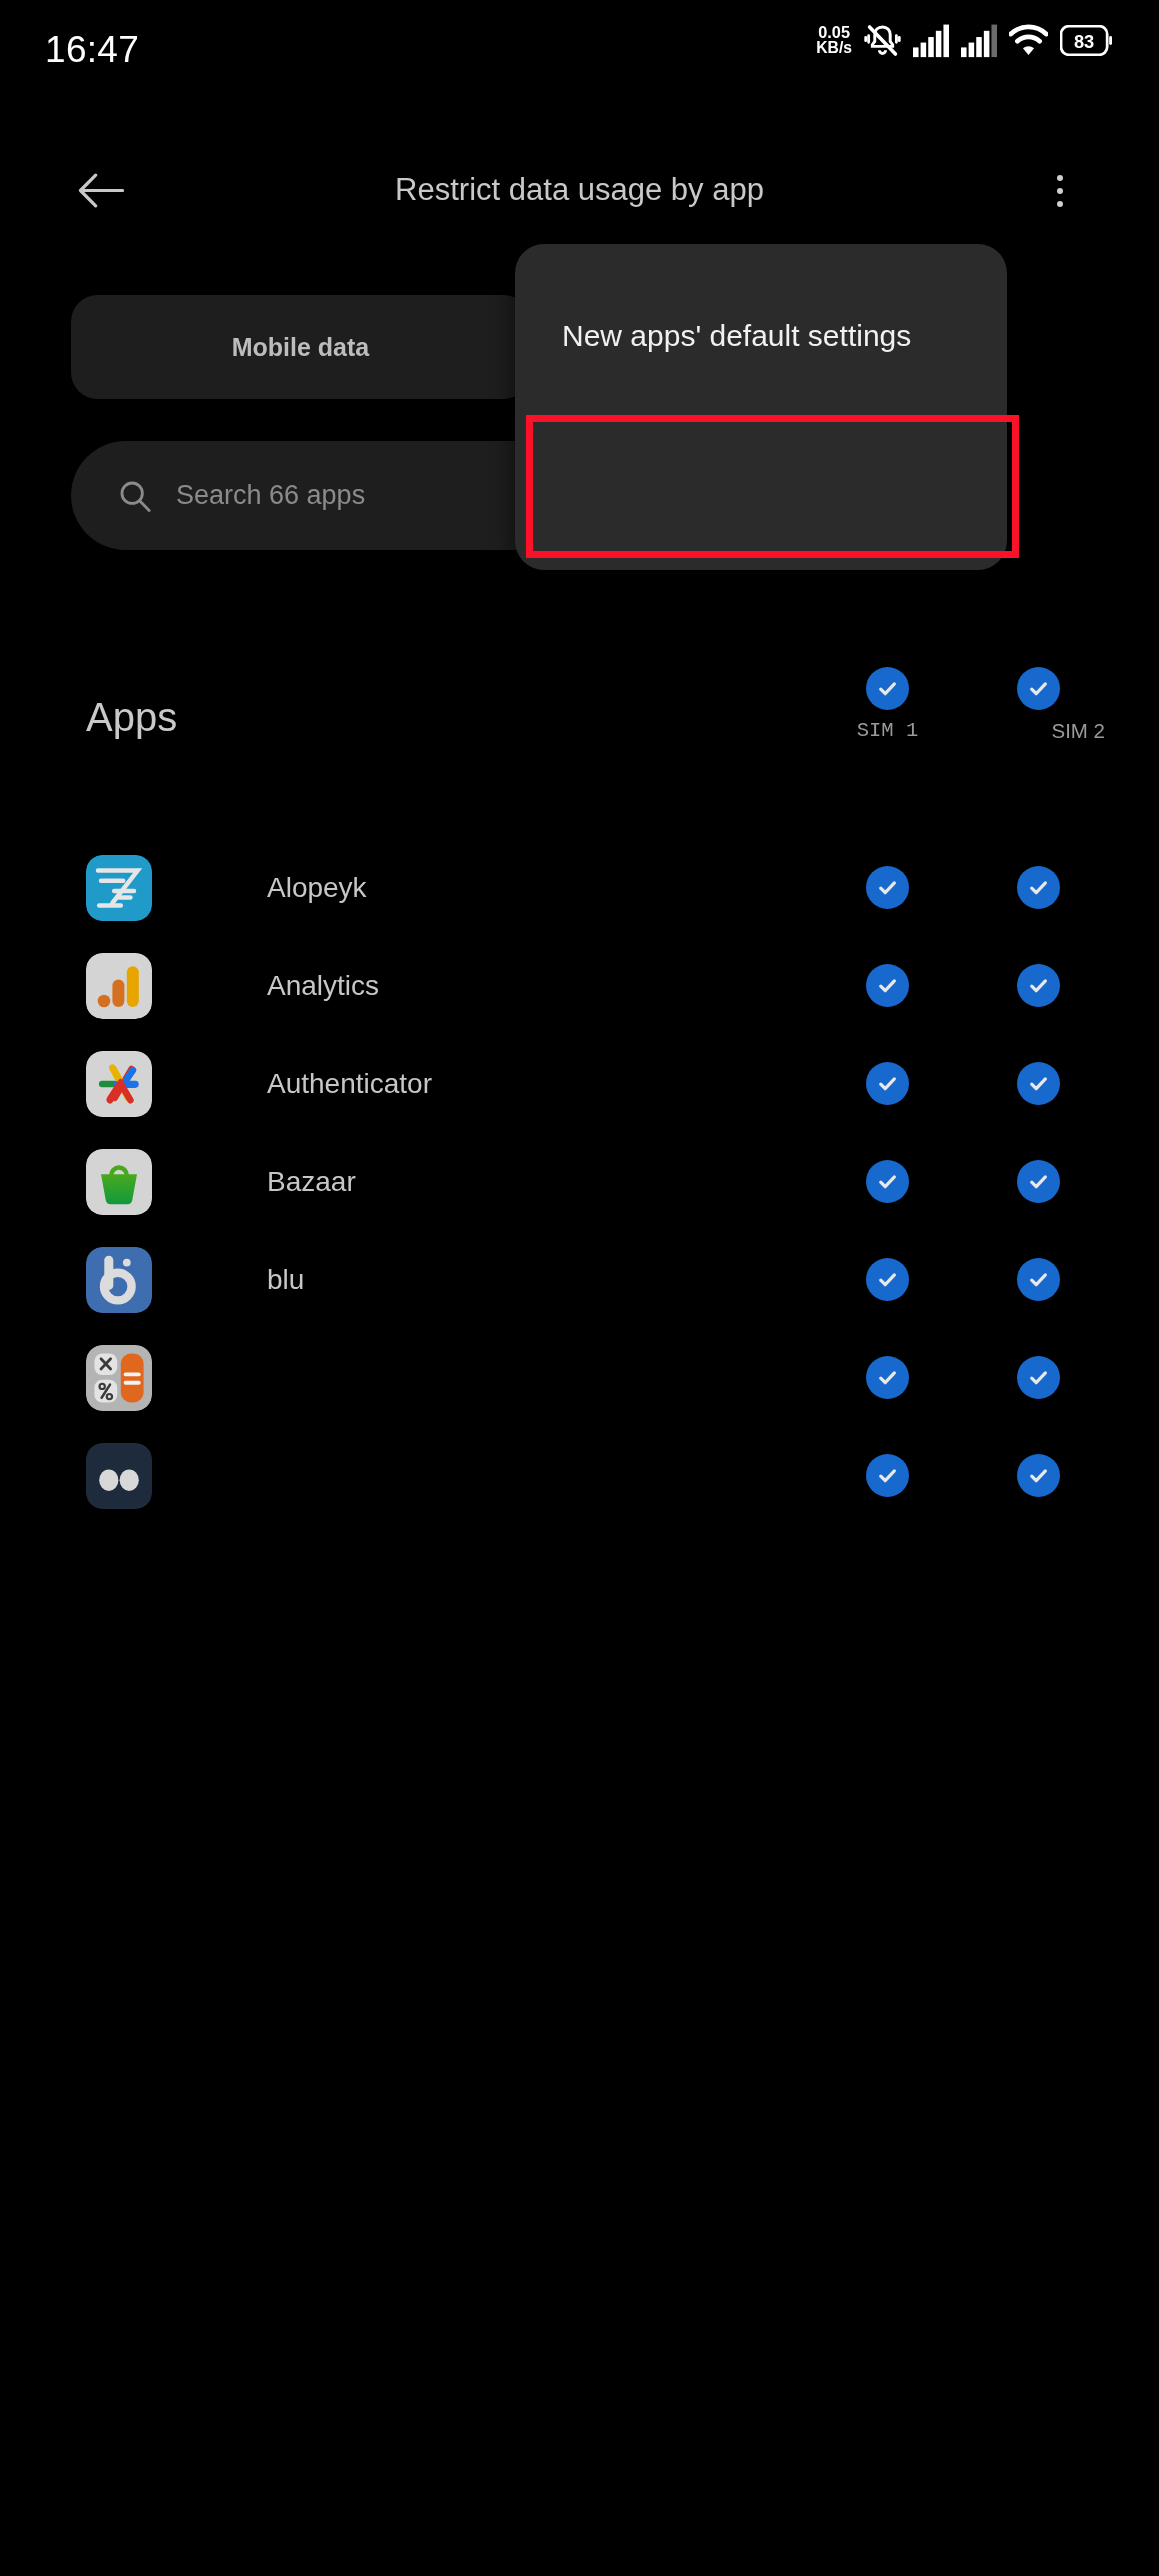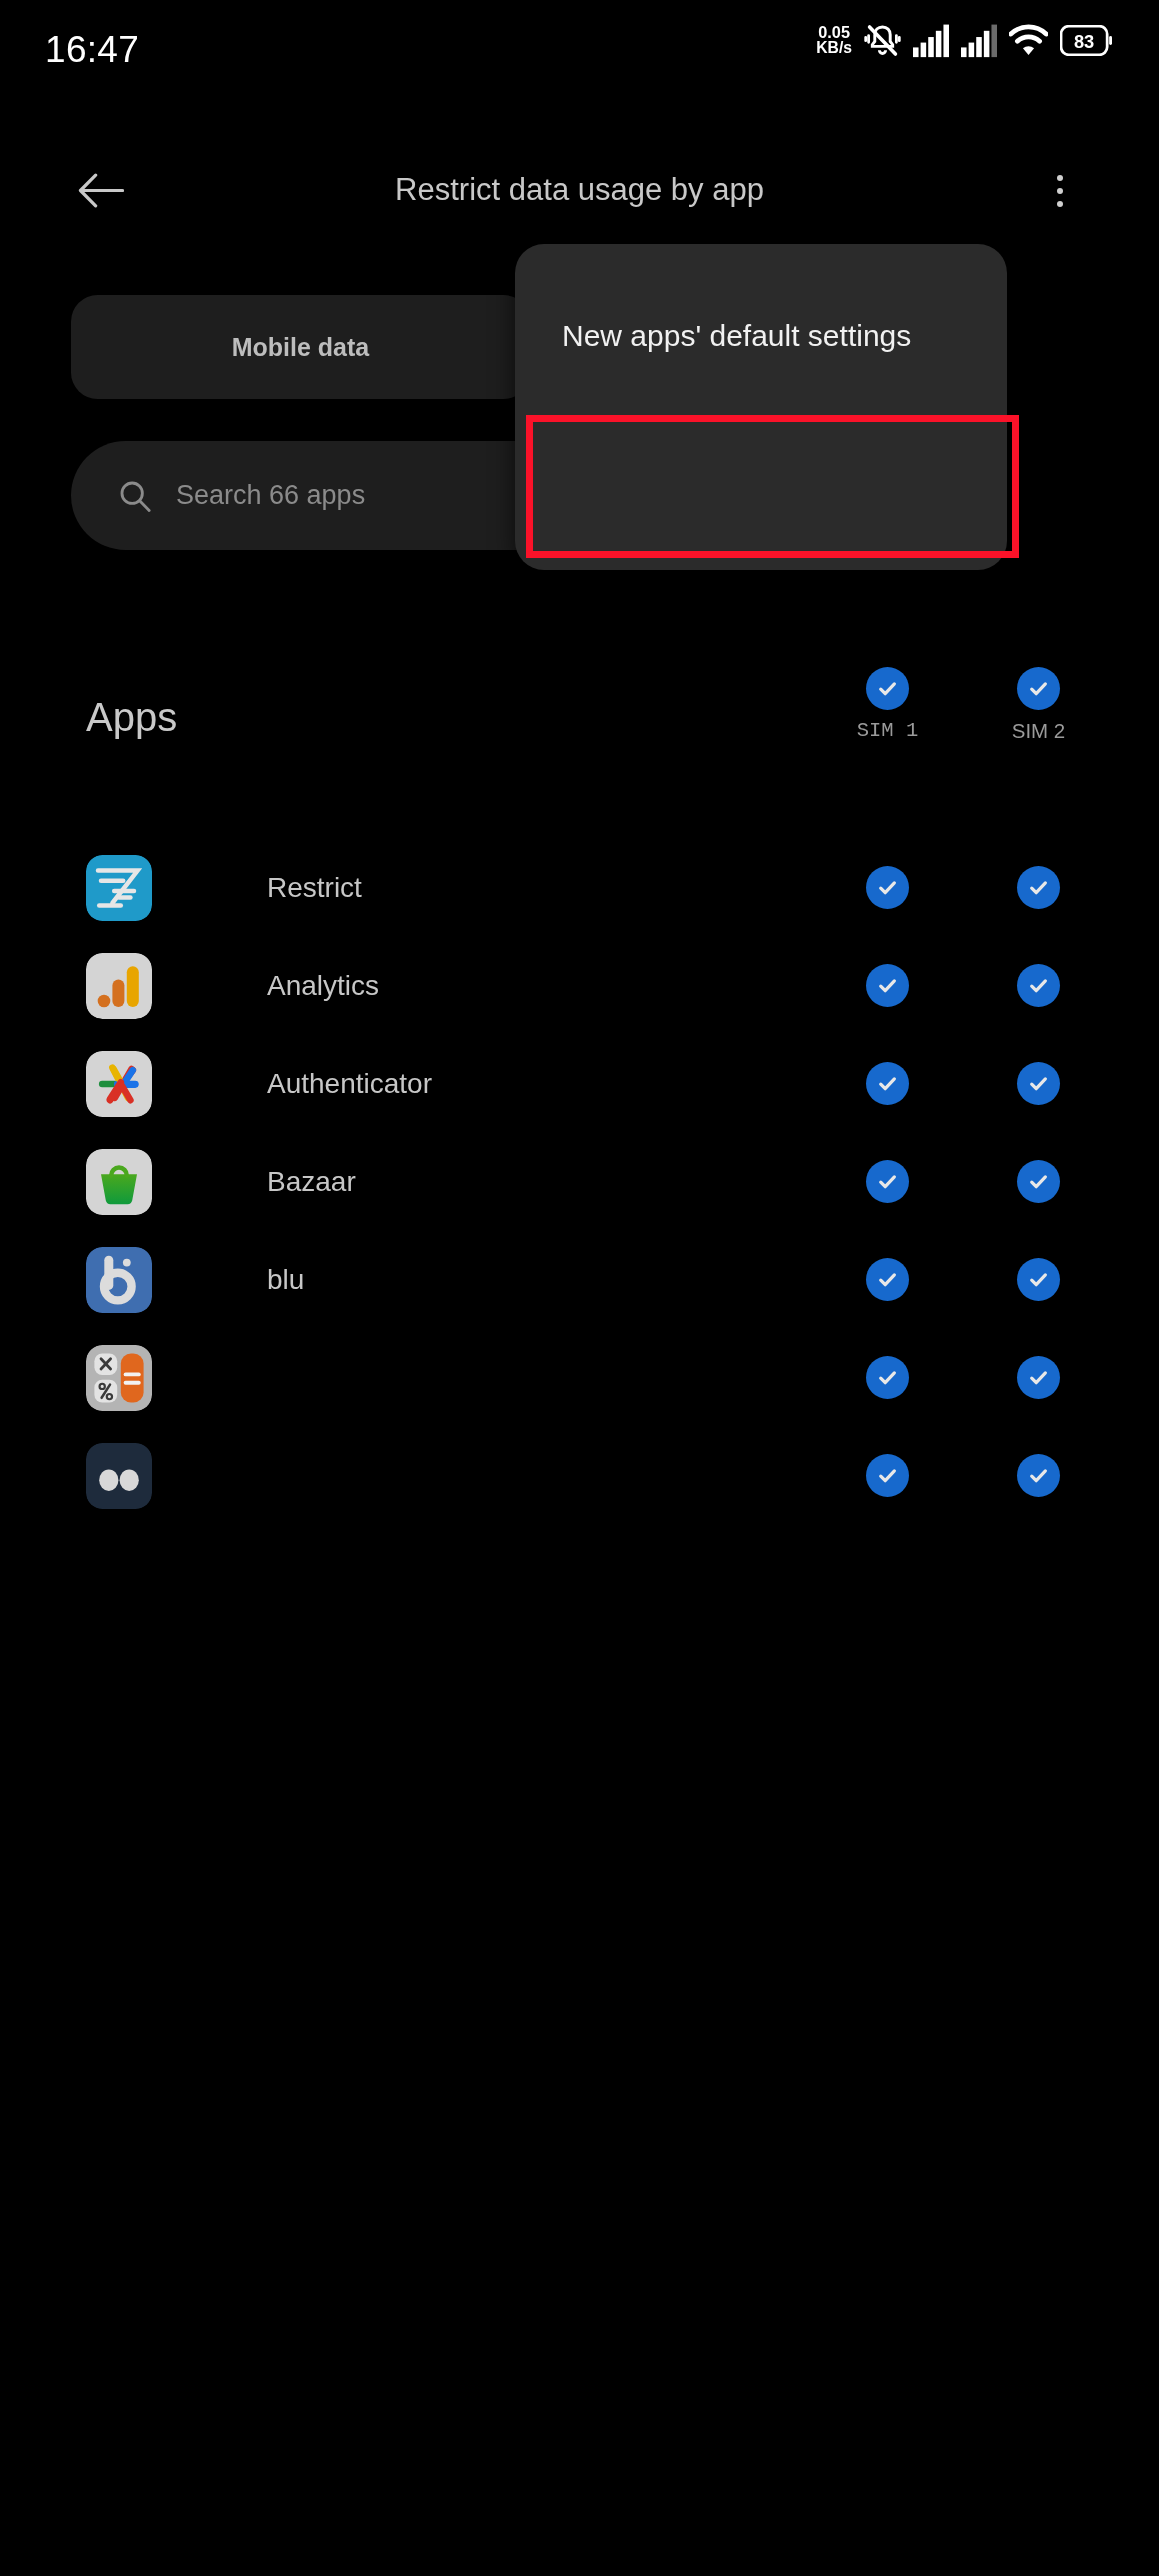--- a/index.html
+++ b/index.html
@@ -72,21 +72,21 @@
     border:7.8px solid #fb1229;
     box-sizing:border-box;
     pointer-events:none;
   }
 
   
   .apps-header { position:absolute; left:0; top:658px; width:1159px; height:139px; }
   .apps-label { position:absolute; left:86px; top:37px; font-size:40px; color:#c9c9c9; }
   .simcol { position:absolute; top:0; width:133px; text-align:center; }
   .simcol.s1 { left:821px;font-family:Liberation Mono, monospace; }
-  .simcol.s2 { left:972px; }
+  .simcol.s2 { left:972px;text-align:right; }
   .simcol .cb { margin:8.5px auto 0; }
   .simcol .lbl { margin-top:9.7px; font-size:20.5px; color:#9a9a9a; }
 
   
   .cb {
     width:43px; height:43px; border-radius:50%;
     background:#1769cd;
     display:flex; align-items:center; justify-content:center;
   }
   .cb svg { display:block; }
@@ -222,21 +222,21 @@
           <rect width="110" height="110" rx="27" fill="#1f9ac9"></rect>
           <g fill="none" stroke="#e6e6e6" stroke-width="7.5" stroke-linecap="round">
             <path d="M20 26 H86 L44 80"></path>
             <path d="M25 43 H62"></path>
             <path d="M47 60 H80"></path>
             <path d="M55 71 H74"></path>
             <path d="M22 84 H58"></path>
           </g>
         </svg>
       </div>
-      <div class="appname">Restrict</div>
+      <div class="appname">Alopeyk</div>
       <div class="rowcb s1 cb">
         <svg width="25" height="25" viewBox="0 0 24 24">
             <path d="M5.5 12.6 L9.8 17 L18.6 7.6" fill="none" stroke="#e8e8e8" stroke-width="3.1" stroke-linecap="round" stroke-linejoin="round"></path>
           </svg>
       </div>
       <div class="rowcb s2 cb">
         <svg width="25" height="25" viewBox="0 0 24 24">
             <path d="M5.5 12.6 L9.8 17 L18.6 7.6" fill="none" stroke="#e8e8e8" stroke-width="3.1" stroke-linecap="round" stroke-linejoin="round"></path>
           </svg>
       </div>

